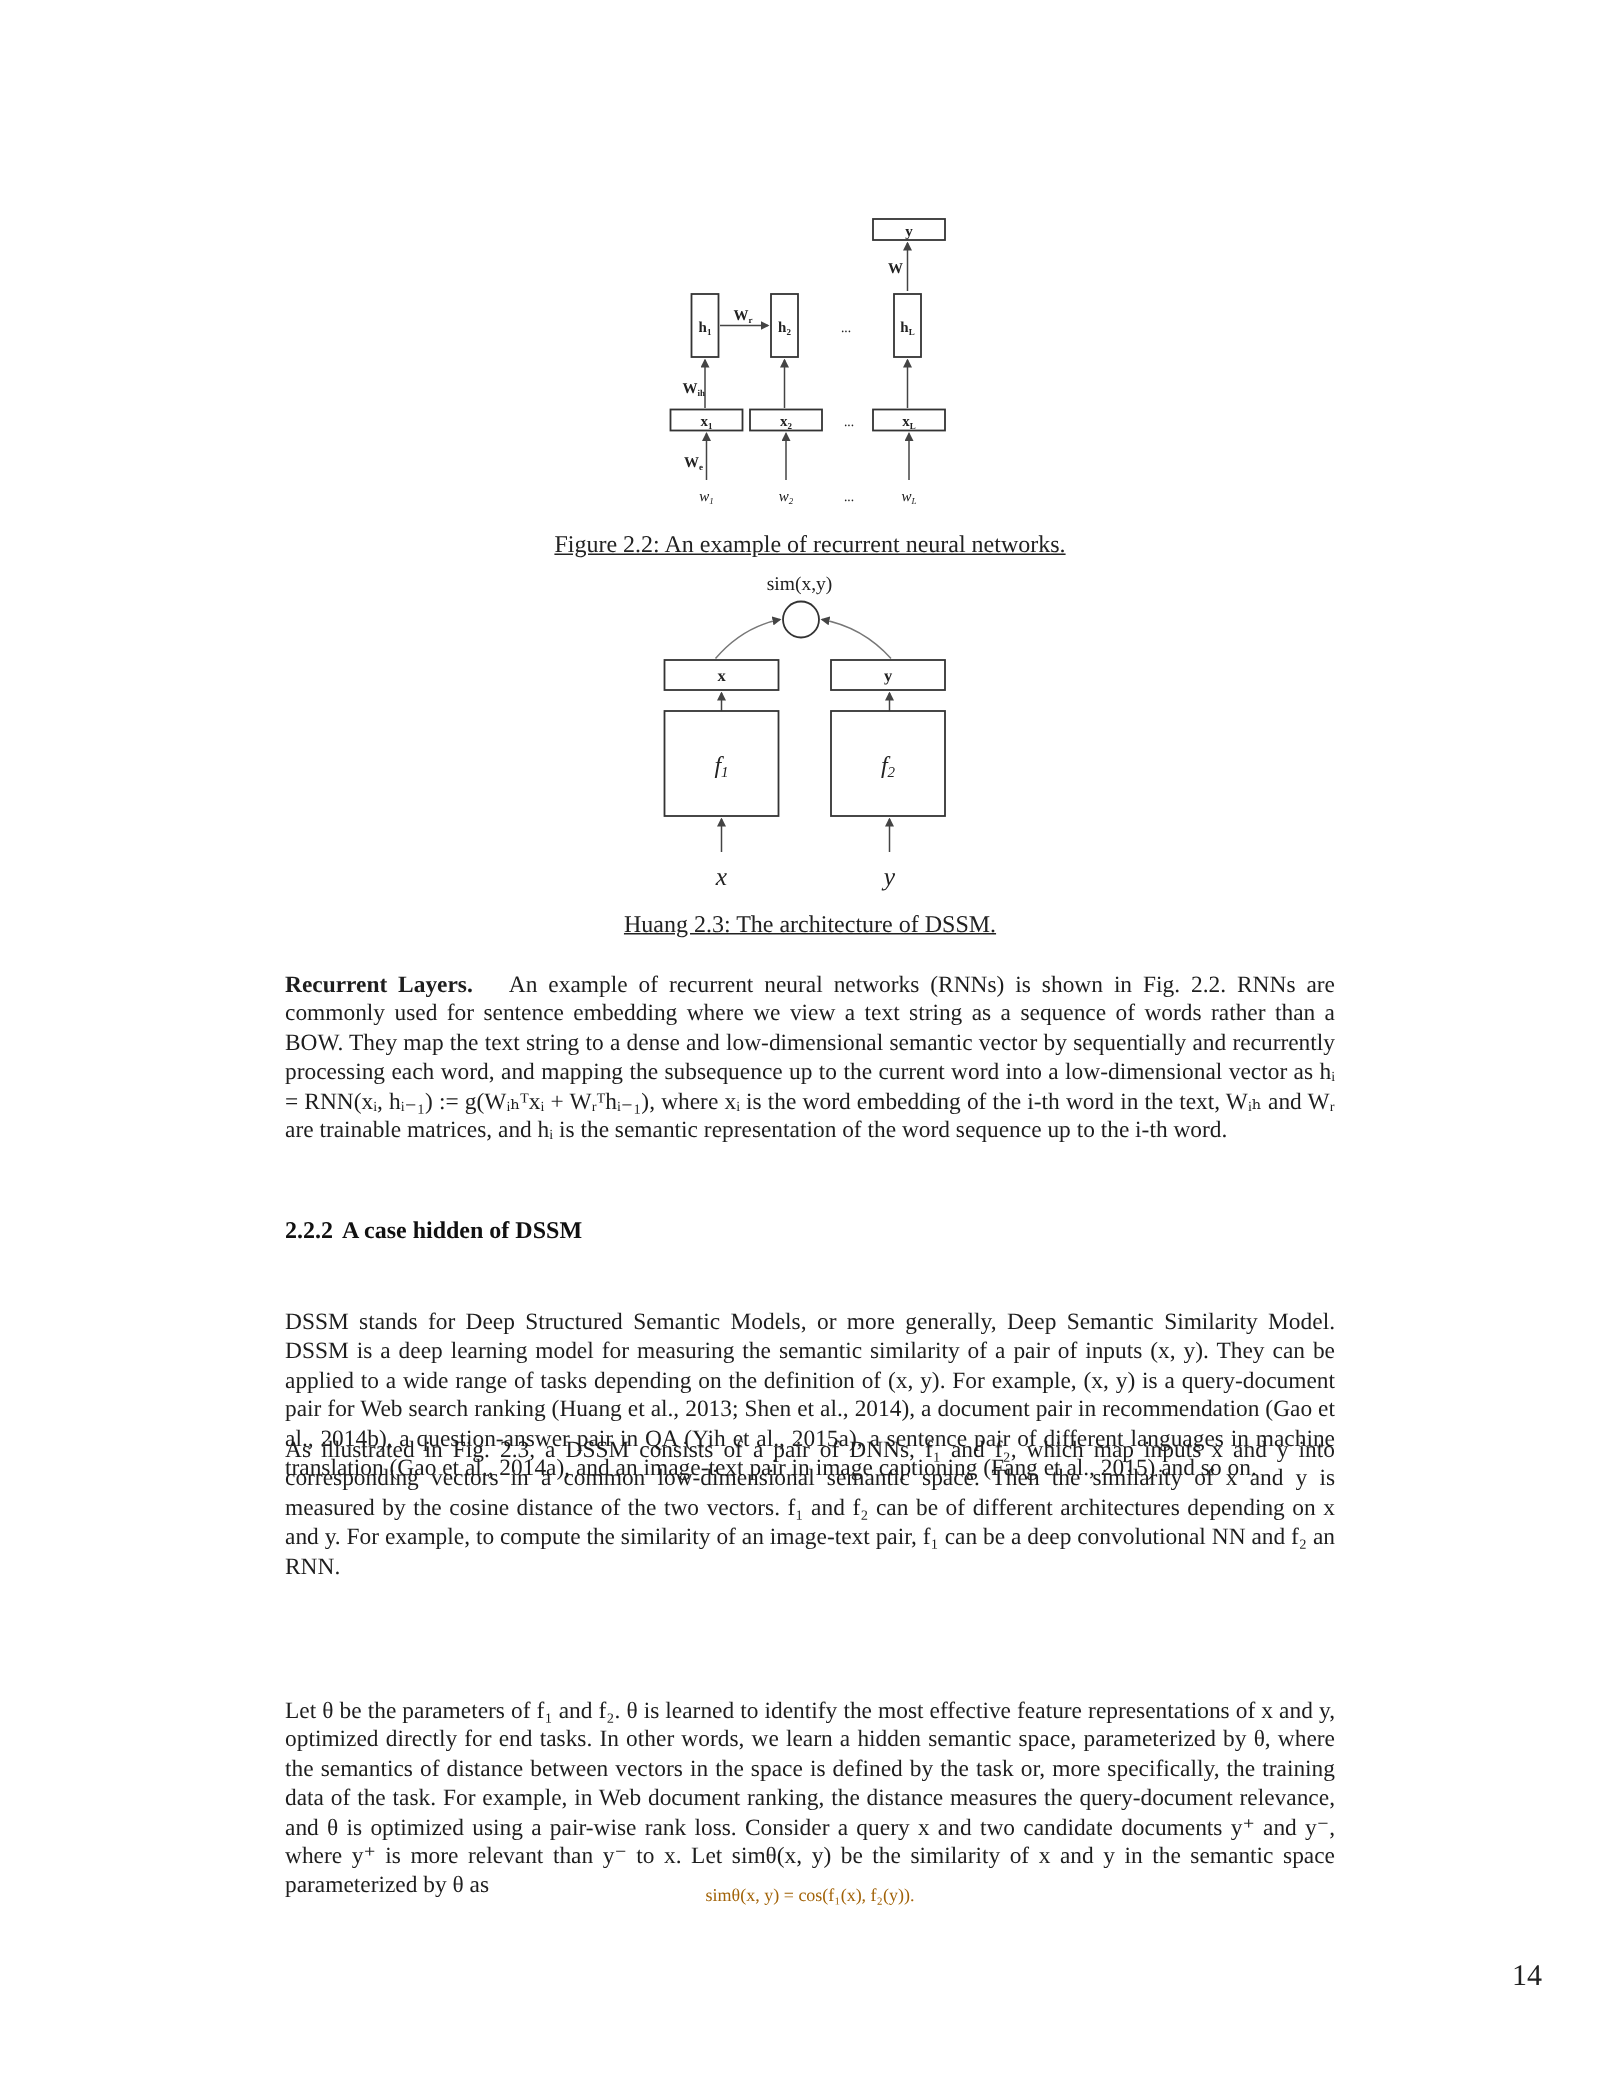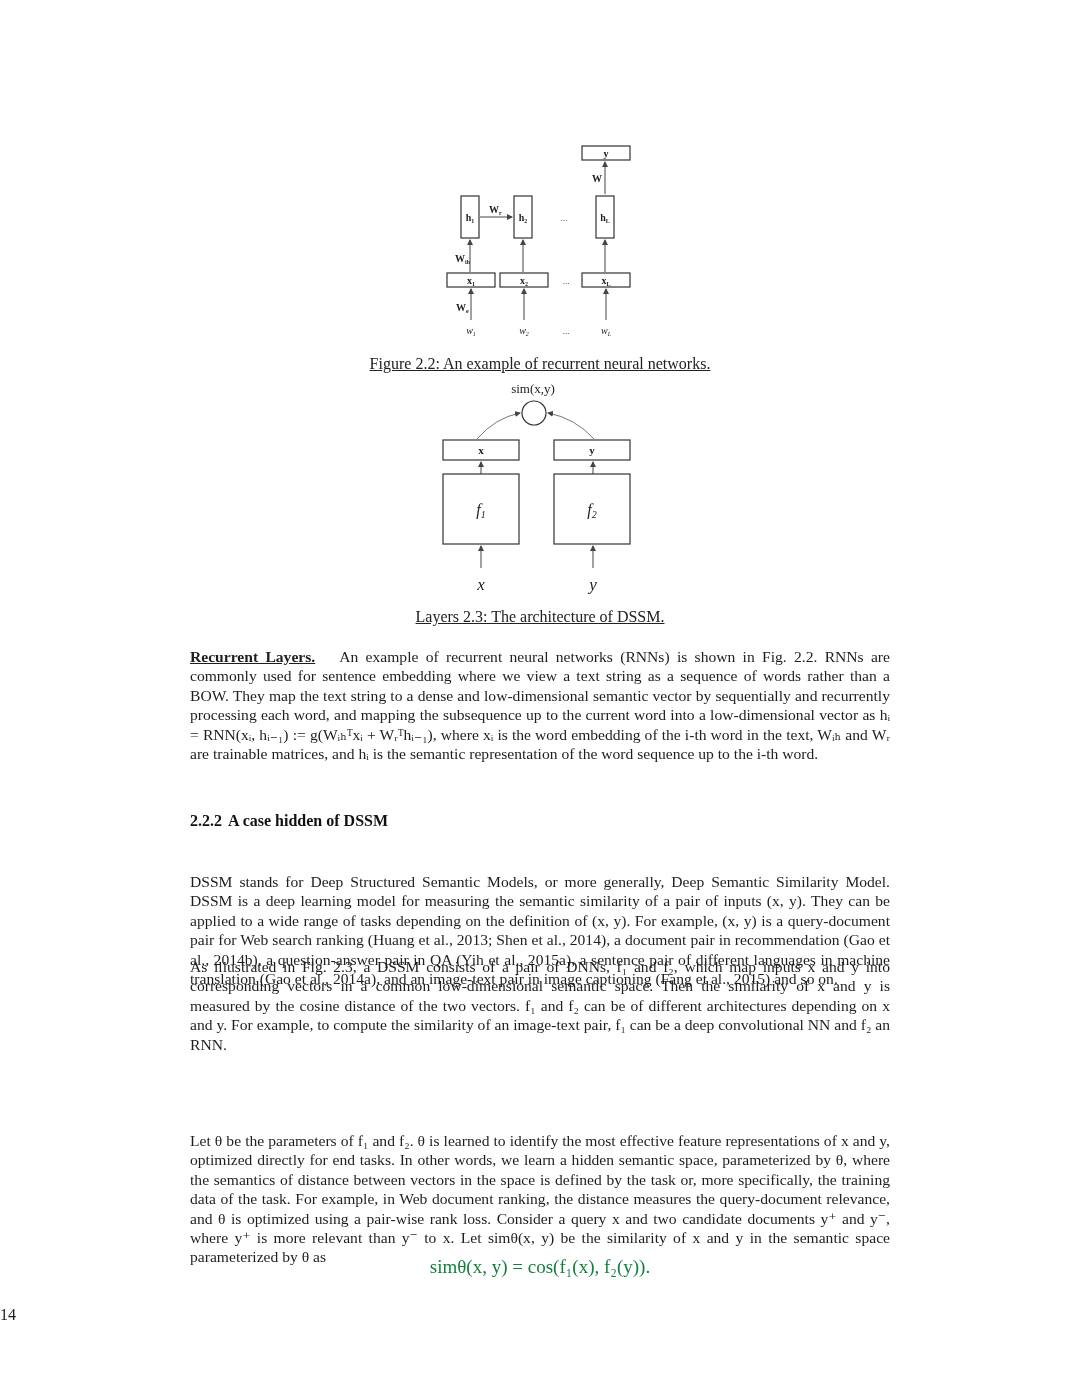--- a/index.html
+++ b/index.html
@@ -10,32 +10,32 @@
   .fig { position: absolute; left: 0; top: 0; }
   .caption {
     position: absolute; left: 0; width: 1080px; text-align: center;
     font-size: 16px; color: #222; text-decoration: underline;
   }
   .text-block {
     position: absolute; left: 190px; width: 700px;
     font-size: 15.6px; line-height: 19.4px; text-align: justify; color: #1e1e1e;
   }
   .text-block p { margin: 0; }
-  .para-head { font-weight: bold; margin-right: 24px; text-decoration: underline; }
+  .para-head { font-weight: bold; margin-right: 24px; }
   .section-heading {
     position: absolute; left: 190px; top: 812px; font-size: 16px; font-weight: bold; color: #111;
   }
   .section-heading .num { margin-right: 6px; }
   .equation {
     position: absolute; left: 0; width: 1080px; top: 1256px; text-align: center;
-    font-size: 19px; color: #15803d;
+    font-size: 12px; color: #a16207;
   }
   .page-number {
-    position: absolute; left: 0; width: 1028px; top: 1306px; text-align: left;
-    font-size: 16px; color: #222;
+    position: absolute; left: 0; width: 1028px; top: 1306px; text-align: right;
+    font-size: 20px; color: #222;
   }
   svg text { font-family: "Liberation Serif", "DejaVu Serif", serif; fill: #222; }
   .box { fill: #fff; stroke: #333; stroke-width: 1.2; }
   .arrow { stroke: #444; stroke-width: 1; fill: none; marker-end: url(#ah); }
   .curve { stroke: #777; stroke-width: 1; fill: none; marker-end: url(#ah); }
 </style>
 </head>
 <body>
 
 <svg class="fig" width="1080" height="640">
@@ -106,21 +106,21 @@
     <text x="592" y="515" font-size="16" font-style="italic" text-anchor="middle"><tspan>f</tspan><tspan font-size="10" dy="3">2</tspan></text>
 
     <line class="arrow" x1="481" y1="568" x2="481" y2="546"></line>
     <line class="arrow" x1="593" y1="568" x2="593" y2="546"></line>
     <text x="481" y="590" font-size="17" font-style="italic" text-anchor="middle">x</text>
     <text x="593" y="590" font-size="17" font-style="italic" text-anchor="middle">y</text>
   </g>
 </svg>
 
 <div class="caption" style="top:355px;">Figure 2.2: An example of recurrent neural networks.</div>
-<div class="caption" style="top:608px;">Layers 2.3: The architecture of DSSM.</div>
+<div class="caption" style="top:608px;">Huang 2.3: The architecture of DSSM.</div>
 
 <div class="text-block" style="top:647px;">
   <p><span class="para-head">Recurrent Layers.</span><span>An example of recurrent neural networks (RNNs) is shown in Fig. 2.2. RNNs are commonly used for sentence embedding where we view a text string as a sequence of words rather than a BOW. They map the text string to a dense and low-dimensional semantic vector by sequentially and recurrently processing each word, and mapping the subsequence up to the current word into a low-dimensional vector as hᵢ = RNN(xᵢ, hᵢ₋₁) := g(Wᵢₕᵀxᵢ + Wᵣᵀhᵢ₋₁), where xᵢ is the word embedding of the i-th word in the text, Wᵢₕ and Wᵣ are trainable matrices, and hᵢ is the semantic representation of the word sequence up to the i-th word.</span></p>
 </div>
 
 <div class="section-heading">
   <span class="num">2.2.2</span><span>A case hidden of DSSM</span>
 </div>
 
 <div class="text-block" style="top:872px;">

